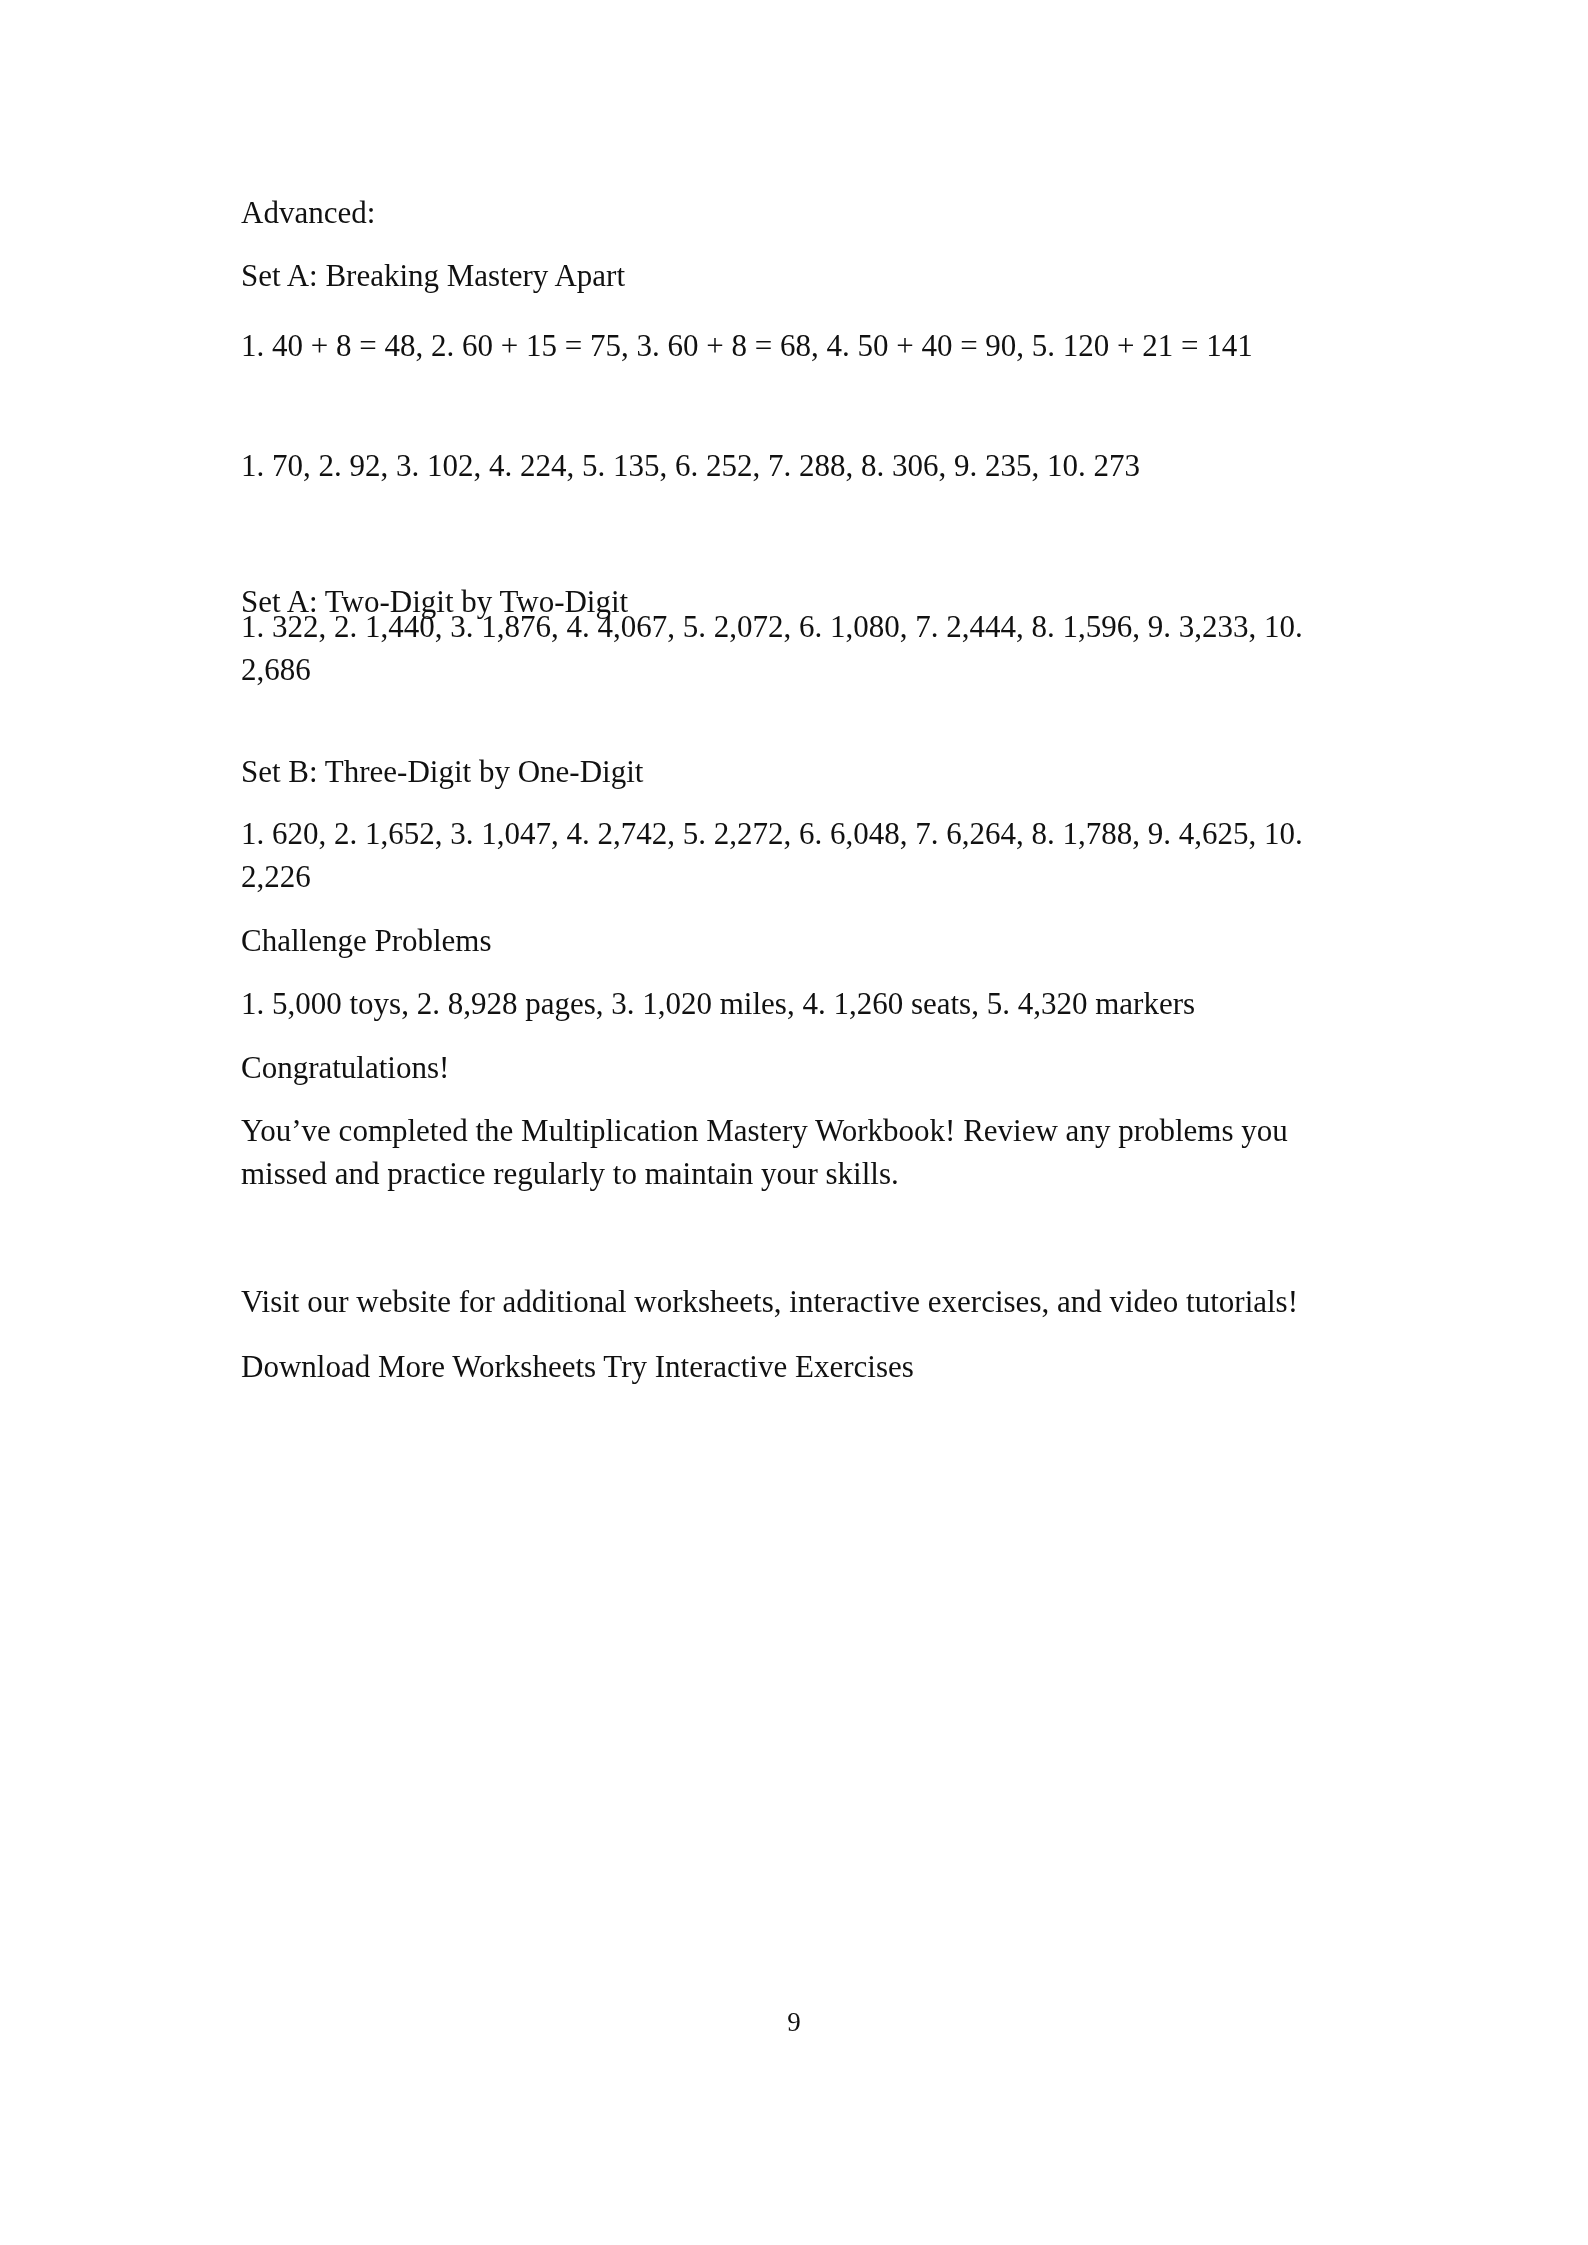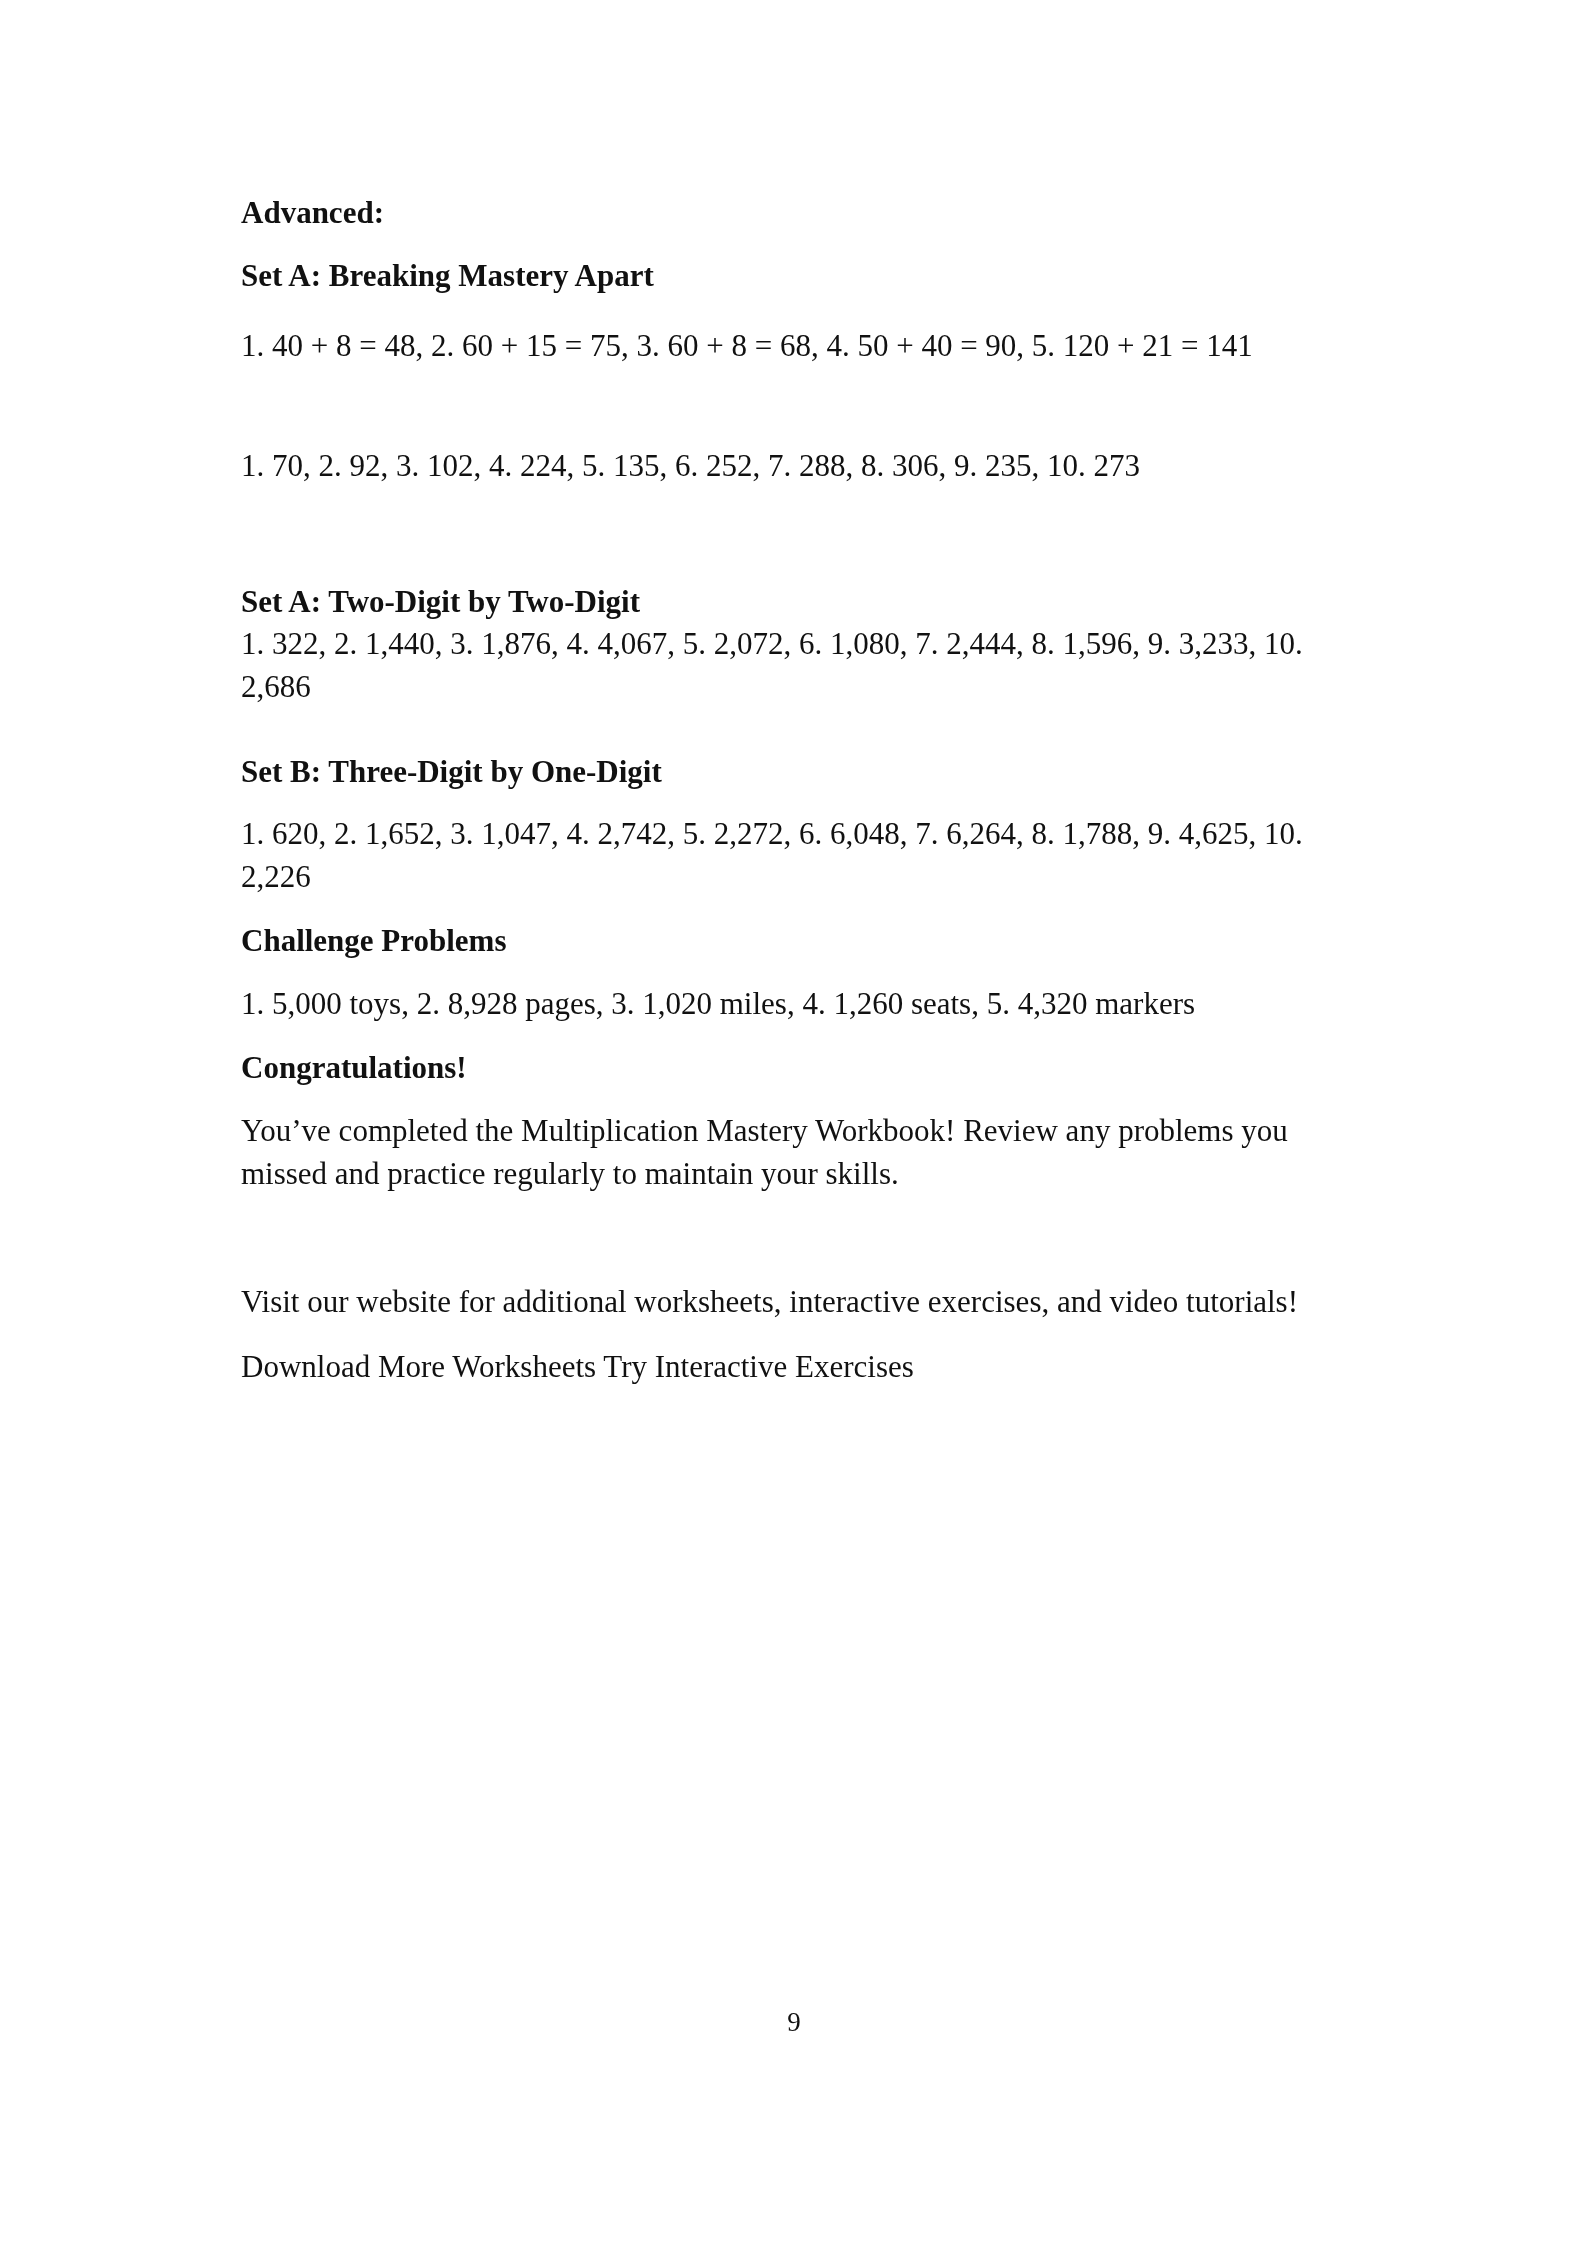--- a/index.html
+++ b/index.html
@@ -4,41 +4,41 @@
 <style>
   html, body { margin: 0; padding: 0; background: #ffffff; }
   body { width: 1588px; height: 2245px; position: relative; overflow: hidden; }
   .page { position: absolute; left: 0; top: 0; width: 1588px; height: 2245px; background: #fff; }
   .blk {
     position: absolute; left: 241px; width: 1110px;
     font-family: "Liberation Serif", "DejaVu Serif", serif;
     font-size: 31px; line-height: 43px; color: #111;
     margin: 0; white-space: normal;
   }
-  .h { font-weight: bold; }
+  .h { font-weight: normal; }
   .pnum {
     position: absolute; left: 0; width: 1588px; text-align: center;
     font-family: "Liberation Serif", "DejaVu Serif", serif;
     font-size: 27px; line-height: 36px; color: #111;
   }
 </style>
 </head>
 <body>
 
 <div class="page">
 
   <p class="blk h" style="top:191px">Advanced:</p>
 
   <p class="blk h" style="top:254px">Set A: Breaking Mastery Apart</p>
   <p class="blk" style="top:324px">1. 40 + 8 = 48, 2. 60 + 15 = 75, 3. 60 + 8 = 68, 4. 50 + 40 = 90, 5. 120 + 21 = 141</p>
 
   <p class="blk" style="top:444px">1. 70, 2. 92, 3. 102, 4. 224, 5. 135, 6. 252, 7. 288, 8. 306, 9. 235, 10. 273</p>
 
   <p class="blk h" style="top:580px">Set A: Two-Digit by Two-Digit</p>
-  <p class="blk" style="top:622px">1. 322, 2. 1,440, 3. 1,876, 4. 4,067, 5. 2,072, 6. 1,080, 7. 2,444, 8. 1,596, 9. 3,233, 10. 2,686</p>
+  <p class="blk" style="top:605px">1. 322, 2. 1,440, 3. 1,876, 4. 4,067, 5. 2,072, 6. 1,080, 7. 2,444, 8. 1,596, 9. 3,233, 10. 2,686</p>
 
   <p class="blk h" style="top:750px">Set B: Three-Digit by One-Digit</p>
   <p class="blk" style="top:812px">1. 620, 2. 1,652, 3. 1,047, 4. 2,742, 5. 2,272, 6. 6,048, 7. 6,264, 8. 1,788, 9. 4,625, 10. 2,226</p>
 
   <p class="blk h" style="top:919px">Challenge Problems</p>
   <p class="blk" style="top:982px">1. 5,000 toys, 2. 8,928 pages, 3. 1,020 miles, 4. 1,260 seats, 5. 4,320 markers</p>
 
   <p class="blk h" style="top:1046px">Congratulations!</p>
   <p class="blk" style="top:1109px">You’ve completed the Multiplication Mastery Workbook! Review any problems you missed and practice regularly to maintain your skills.</p>
 

